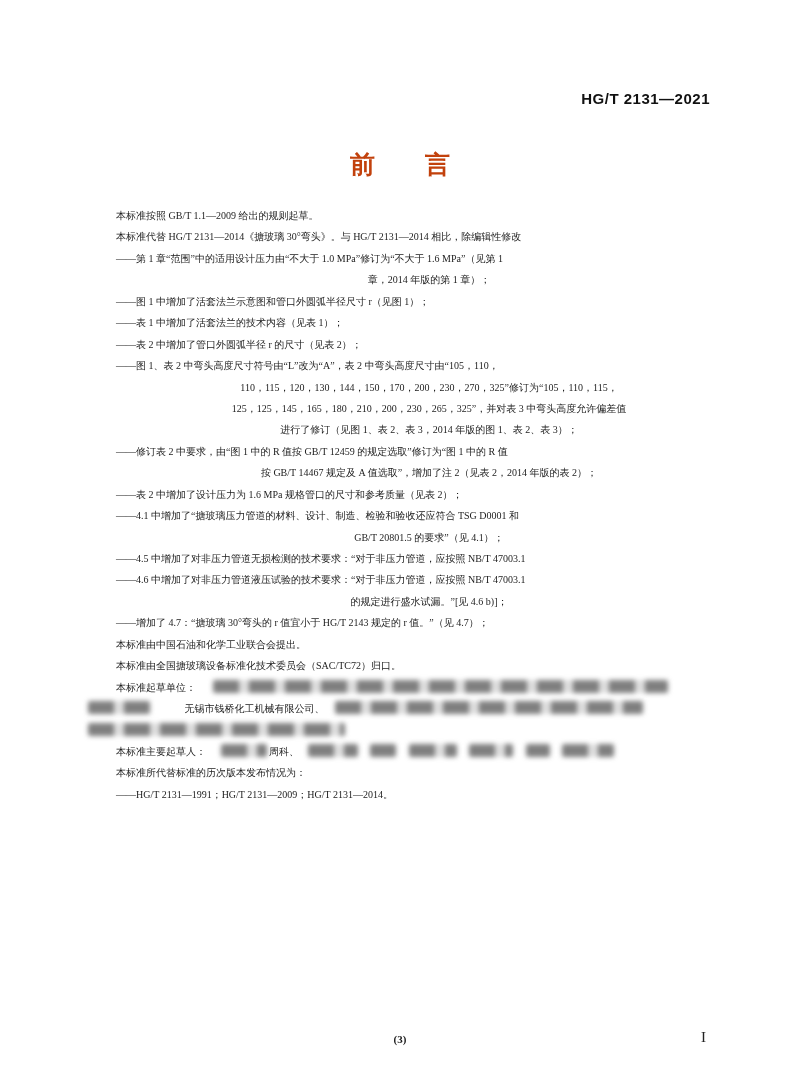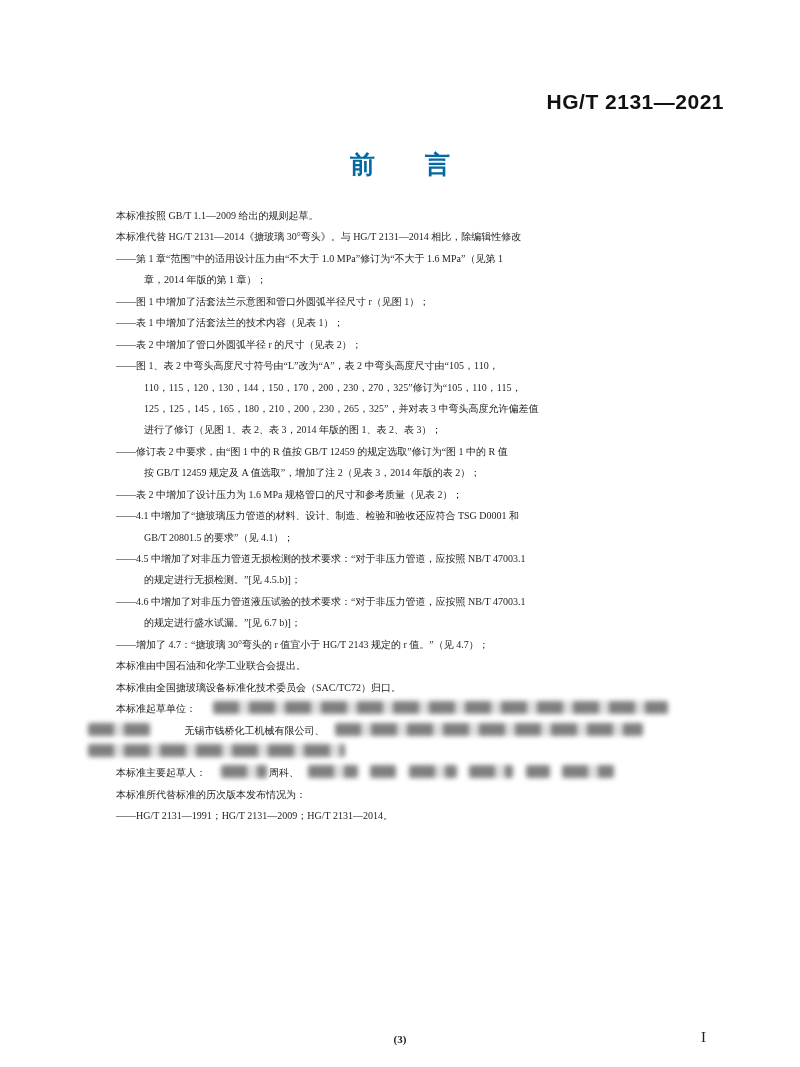--- a/index.html
+++ b/index.html
@@ -6,45 +6,45 @@
   body {
     width: 800px; height: 1067px;
     background: #ffffff;
     position: relative;
     font-family: "Liberation Serif", serif;
     color: #1c1c1c;
     overflow: hidden;
   }
   .std-code {
     position: absolute;
-    top: 90px; right: 76px;
+    top: 90px; right: 90px;
     font-family: "Liberation Sans", sans-serif;
     font-weight: 700;
-    font-size: 21px;
+    font-size: 15px;
     letter-spacing: 0.5px;
     color: #111;
   }
   .doc-title {
     position: absolute;
     top: 148px; left: 0; right: 0;
     text-align: center;
     font-size: 25px;
     font-weight: 700;
-    color: #0369a1;
+    color: #c2410c;
   }
   .content {
     position: absolute;
     top: 205px; left: 88px;
     width: 626px;
     font-size: 10px;
     line-height: 21.45px;
   }
   .ln { white-space: nowrap; height: 21.45px; }
   .i1 { padding-left: 28px; }
-  .i2 { padding-left: 56px; }
+  .i2 { padding-left: 56px; text-align: center; }
   .blur {
     display: inline-block;
     height: 13px;
     border-radius: 2px;
     background: repeating-linear-gradient(90deg,
       rgba(95,95,95,0.80) 0px, rgba(95,95,95,0.80) 26px,
       rgba(160,160,160,0.35) 26px, rgba(160,160,160,0.35) 36px);
     filter: blur(2.6px);
     vertical-align: -2px;
   }
@@ -77,28 +77,27 @@
   <div class="ln i1">——第 1 章“范围”中的适用设计压力由“不大于 1.0 MPa”修订为“不大于 1.6 MPa”（见第 1</div>
   <div class="ln i2">章，2014 年版的第 1 章）；</div>
   <div class="ln i1">——图 1 中增加了活套法兰示意图和管口外圆弧半径尺寸 r（见图 1）；</div>
   <div class="ln i1">——表 1 中增加了活套法兰的技术内容（见表 1）；</div>
   <div class="ln i1">——表 2 中增加了管口外圆弧半径 r 的尺寸（见表 2）；</div>
   <div class="ln i1">——图 1、表 2 中弯头高度尺寸符号由“L”改为“A”，表 2 中弯头高度尺寸由“105，110，</div>
   <div class="ln i2">110，115，120，130，144，150，170，200，230，270，325”修订为“105，110，115，</div>
   <div class="ln i2">125，125，145，165，180，210，200，230，265，325”，并对表 3 中弯头高度允许偏差值</div>
   <div class="ln i2">进行了修订（见图 1、表 2、表 3，2014 年版的图 1、表 2、表 3）；</div>
   <div class="ln i1">——修订表 2 中要求，由“图 1 中的 R 值按 GB/T 12459 的规定选取”修订为“图 1 中的 R 值</div>
-  <div class="ln i2">按 GB/T 12459 规定及 A 值选取”，增加了注 2（见表 3，2014 年版的表 2）；</div>
+  <div class="ln i2">按 GB/T 14467 规定及 A 值选取”，增加了注 2（见表 2，2014 年版的表 2）；</div>
   <div class="ln i1">——表 2 中增加了设计压力为 1.6 MPa 规格管口的尺寸和参考质量（见表 2）；</div>
   <div class="ln i1">——4.1 中增加了“搪玻璃压力管道的材料、设计、制造、检验和验收还应符合 TSG D0001 和</div>
   <div class="ln i2">GB/T 20801.5 的要求”（见 4.1）；</div>
   <div class="ln i1">——4.5 中增加了对非压力管道无损检测的技术要求：“对于非压力管道，应按照 NB/T 47003.1</div>
-  <div class="ln i2">的规定进行无损检测。”[见 4.5.b)]；</div>
   <div class="ln i1">——4.6 中增加了对非压力管道液压试验的技术要求：“对于非压力管道，应按照 NB/T 47003.1</div>
-  <div class="ln i2">的规定进行盛水试漏。”[见 6.7 b)]；</div>
+  <div class="ln i2">的规定进行盛水试漏。”[见 4.6 b)]；</div>
   <div class="ln i1">——增加了 4.7：“搪玻璃 30°弯头的 r 值宜小于 HG/T 2143 规定的 r 值。”（见 4.7）；</div>
   <div class="ln i1">本标准由中国石油和化学工业联合会提出。</div>
   <div class="ln i1">本标准由全国搪玻璃设备标准化技术委员会（SAC/TC72）归口。</div>
 
   <div class="ln i1">
     <span>本标准起草单位：</span>
     <span class="blur" style="width:455px; margin-left:14px"></span>
   </div>
   <div class="ln">
     <span class="blur" style="width:62px"></span>

